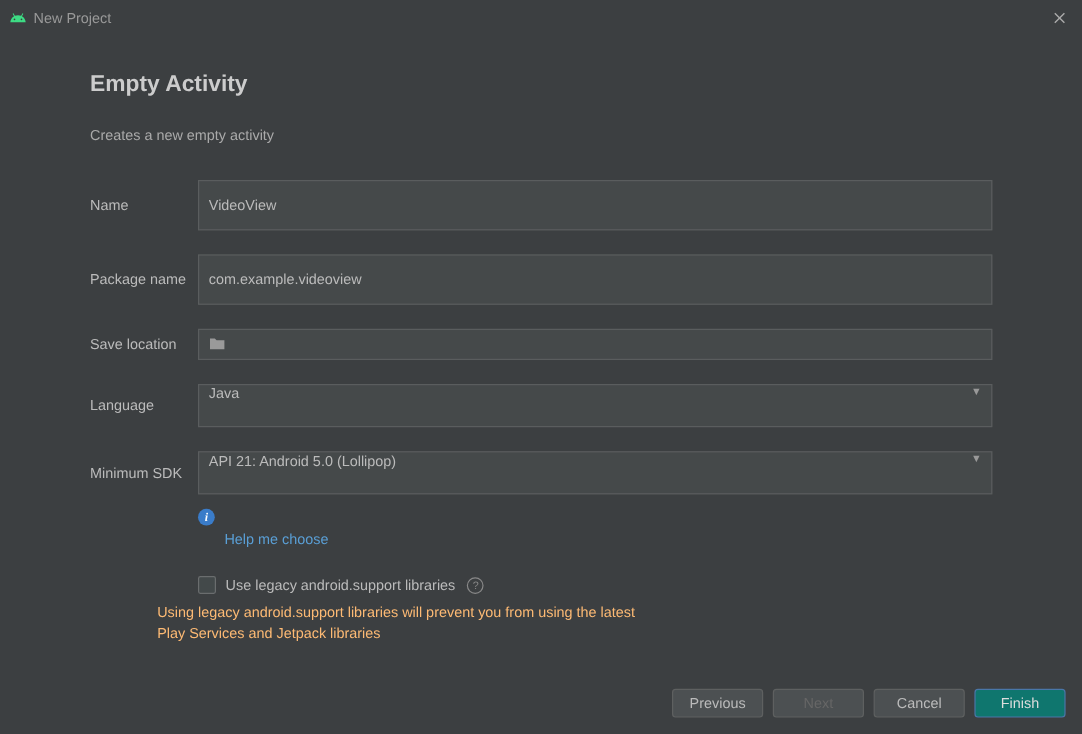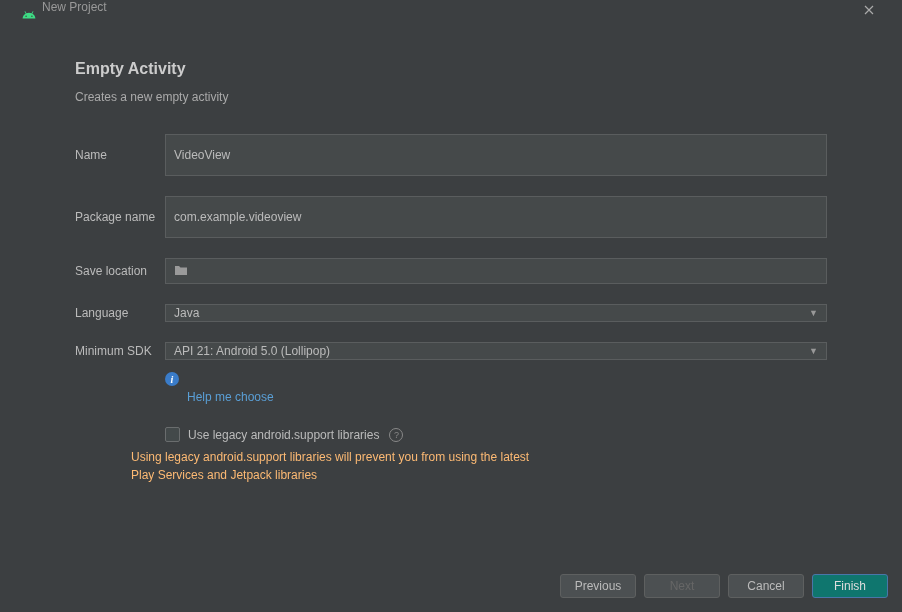--- a/index.html
+++ b/index.html
@@ -12,44 +12,45 @@
       width: 902px;
       height: 612px;
       background: #3c3f41;
       color: #bbbbbb;
       overflow: hidden;
       position: relative;
     }
     .titlebar {
       height: 30px;
       display: flex;
-      padding: 0 22px;
+      align-items: center;
+      padding: 0 8px;
       font-size: 12px;
       color: #999;
     }
     .titlebar .android-icon {
       margin-right: 6px;
       display: inline-flex;
       align-items: center;
     }
     .titlebar .close {
       margin-left: auto;
       color: #888;
       font-size: 14px;
       cursor: pointer;
       padding: 2px 6px;
     }
     .content {
       padding: 20px 75px 0 75px;
     }
     .heading {
-      font-size: 16px;
+      font-size: 19px;
       font-weight: 600;
       color: #cccccc;
-      margin-bottom: 12px;
+      margin-bottom: 24px;
       margin-top: 10px;
     }
     .subheading {
       font-size: 12px;
       color: #aaa;
       margin-bottom: 30px;
     }
     .form-row {
       display: flex;
       align-items: center;
@@ -89,24 +90,24 @@
     }
     .input-with-icon .folder-icon {
       padding: 0 8px;
       color: #888;
       font-size: 13px;
       cursor: pointer;
     }
     .select {
       flex: 1;
       display: flex;
-      align-items: center;
+      align-items: flex-start;
       background: #45494a;
       border: 1px solid #5a5d5e;
-      height: 18px;
+      height: 36px;
       padding: 0 8px;
       font-size: 12px;
       color: #bbb;
       cursor: pointer;
       position: relative;
     }
     .select .caret {
       margin-left: auto;
       font-size: 9px;
       color: #999;

